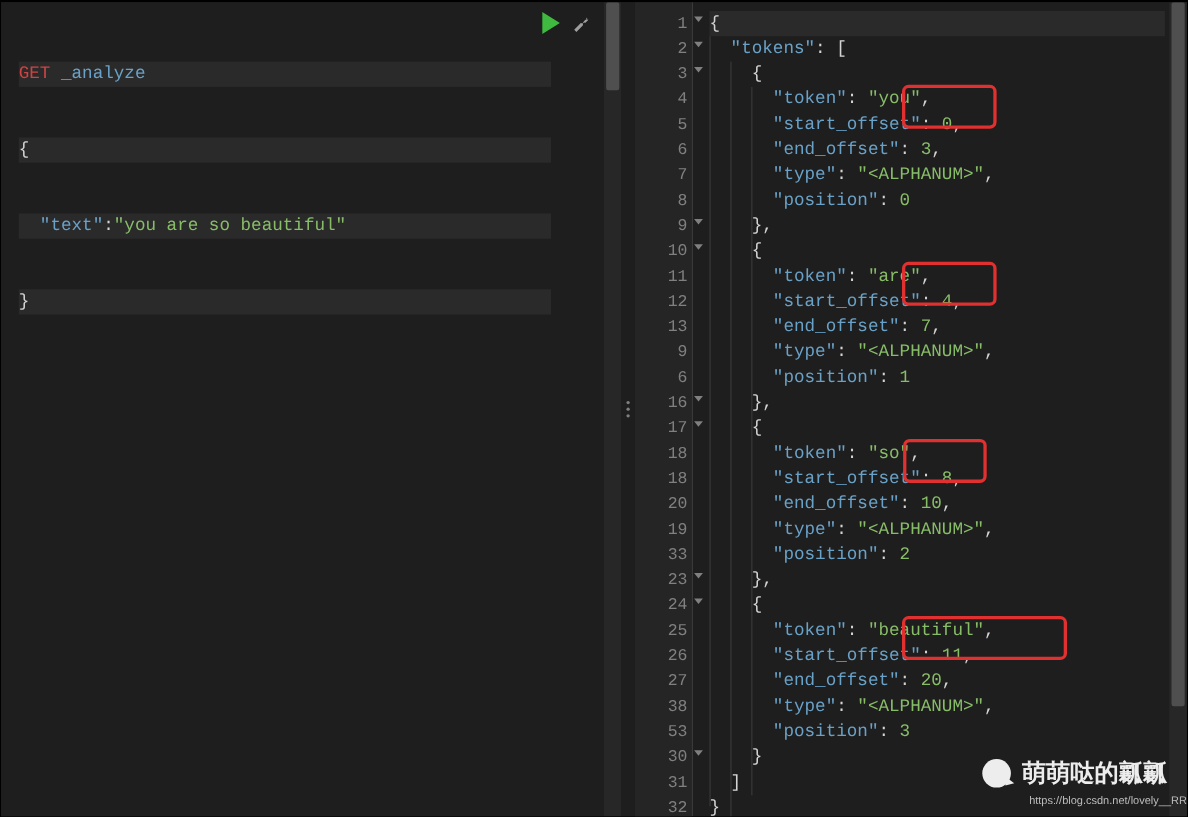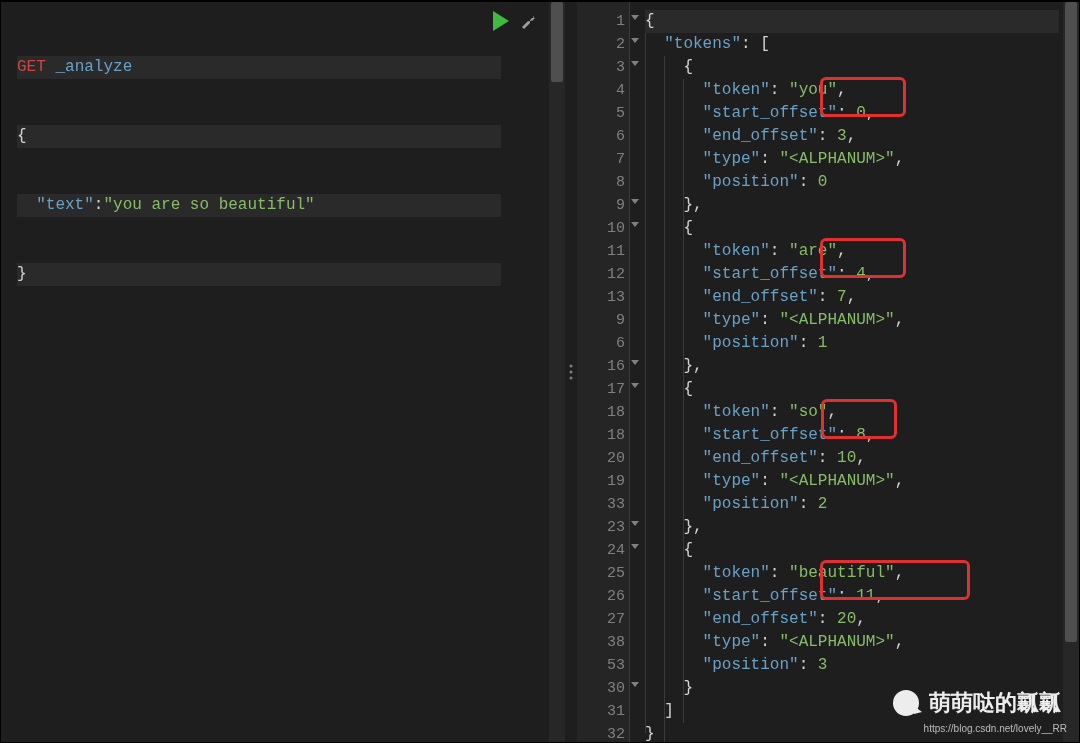--- a/index.html
+++ b/index.html
@@ -119,21 +119,21 @@
     background:#fff; position:relative;
   }
   .wm-logo .bubble::after{
     content:""; position:absolute; right:-3px; bottom:2px;
     width:0;height:0;
     border-top:6px solid transparent;
     border-left:8px solid #fff;
     border-bottom:2px solid transparent;
   }
   .wm-url {
-    position:absolute; right:12px; bottom:8px;
+    position:absolute; right:0; bottom:8px;
     color:#bdbdbd; font-size:10px; font-family:Arial,sans-serif;
     z-index:5;
     margin-top:36px;
   }
   .indent-bar {
     position:absolute; left:68px; top:31px; width:0;
     border-left:1px solid #3a3a3a;
   }
 </style>
 </head>

